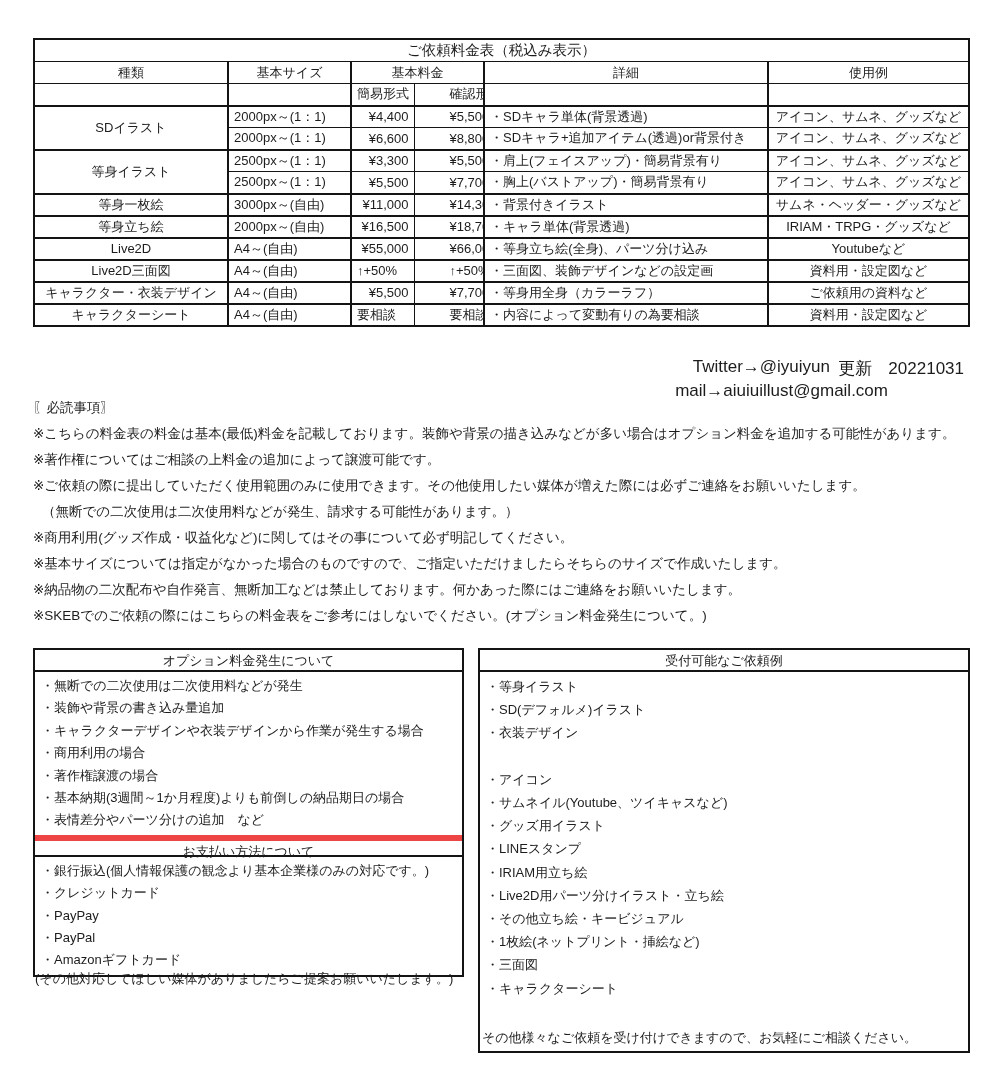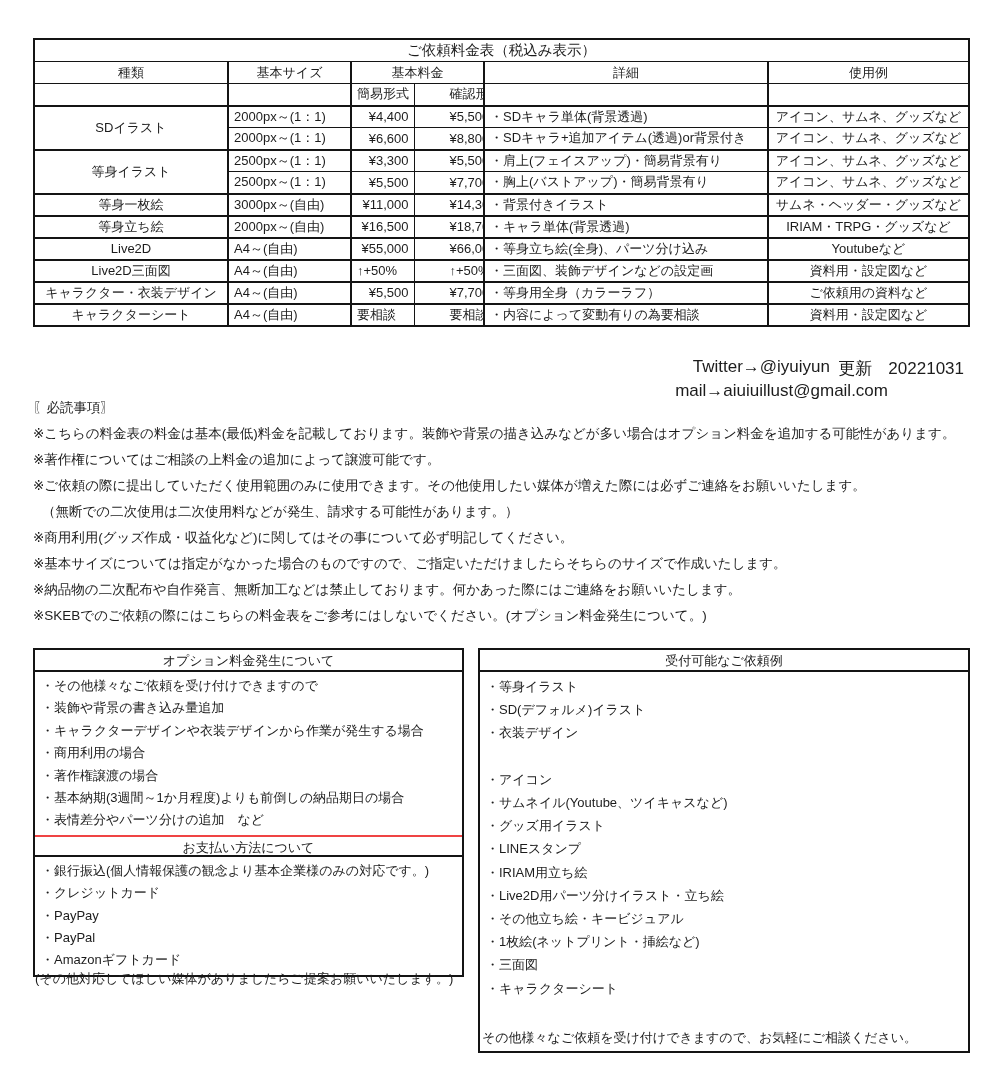--- a/index.html
+++ b/index.html
@@ -45,21 +45,21 @@
   .notes .note-heading { line-height: 26px; white-space: nowrap; }
   .notes .note-line { line-height: 26px; white-space: nowrap; }
   .notes .note-line.indent { padding-left: 9px; }
 
   
   .box { position: absolute; background:#ffffff; border: 2px solid #141414; font-size: 13px; }
   .box-left  { left: 33px;  top: 648px; width: 431px; }
   .box-right { left: 478px; top: 648px; width: 492px; min-height: 397px; }
   .box-header { height: 22px; line-height: 21px; text-align: center; white-space: nowrap; }
   .box-header.hdr-top { border-bottom: 2px solid #141414; }
-  .box-header.hdr-mid { border-top: 2px solid #ef4444; border-bottom: 2px solid #141414; }
+  .box-header.hdr-mid { border-top: 6px solid #ef4444; border-bottom: 2px solid #141414; }
   .box-items { padding: 3px 6px; }
   .box-left  .item { line-height: 22.4px; white-space: nowrap; overflow: hidden; }
   .box-right .item { line-height: 23.2px; white-space: nowrap; overflow: hidden; }
   .box-right .box-footer { padding: 0 2px 2px 2px; line-height: 23.2px; white-space: nowrap; }
   .below-note { position: absolute; left: 35px; top: 968px; width: 445px; font-size: 13px; line-height: 22px; white-space: nowrap; }
 </style>
 </head>
 <body>
 
 <div class="sheet">
@@ -192,21 +192,21 @@
         <div class="note-line">※商用利用(グッズ作成・収益化など)に関してはその事について必ず明記してください。</div>
         <div class="note-line">※基本サイズについては指定がなかった場合のものですので、ご指定いただけましたらそちらのサイズで作成いたします。</div>
         <div class="note-line">※納品物の二次配布や自作発言、無断加工などは禁止しております。何かあった際にはご連絡をお願いいたします。</div>
         <div class="note-line">※SKEBでのご依頼の際にはこちらの料金表をご参考にはしないでください。(オプション料金発生について。)</div>
       </div>
   </div>
 
   <div class="box box-left">
     <div class="box-header hdr-top">オプション料金発生について</div>
     <div class="box-items" id="fees-items">
-        <div class="item">・その他様々なご依頼を受け付けできますので</div>
+        <div class="item">・無断での二次使用は二次使用料などが発生</div>
         <div class="item">・装飾や背景の書き込み量追加</div>
         <div class="item">・キャラクターデザインや衣装デザインから作業が発生する場合</div>
         <div class="item">・商用利用の場合</div>
         <div class="item">・著作権譲渡の場合</div>
         <div class="item">・基本納期(3週間～1か月程度)よりも前倒しの納品期日の場合</div>
         <div class="item">・表情差分やパーツ分けの追加　など</div>
       </div>
     <div class="box-header hdr-mid">お支払い方法について</div>
     <div class="box-items" id="payment-items">
         <div class="item">・銀行振込(個人情報保護の観念より基本企業様のみの対応です。)</div>

